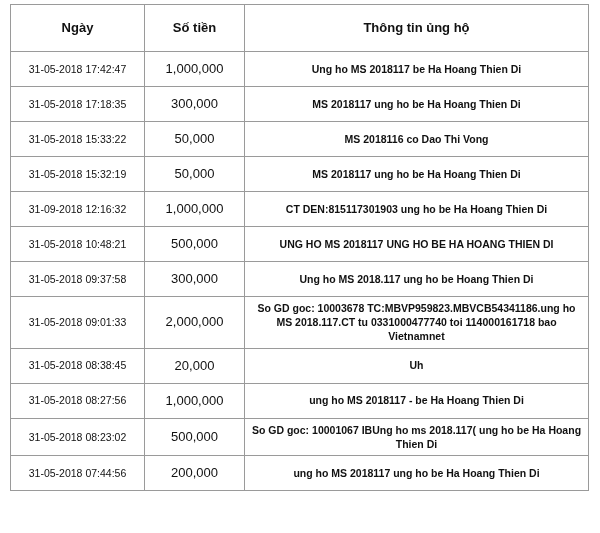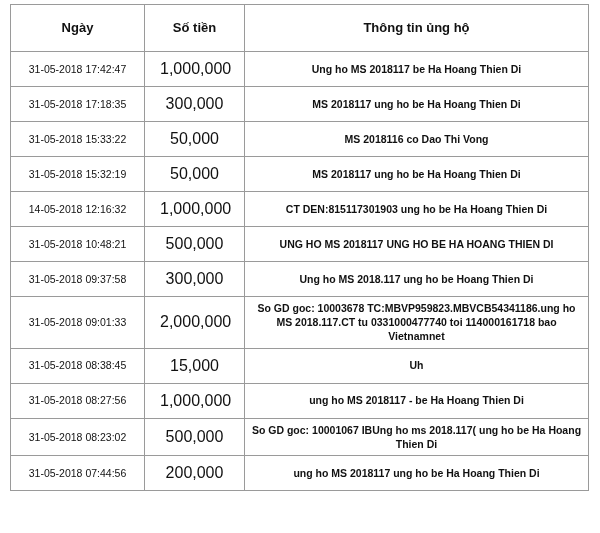--- a/index.html
+++ b/index.html
@@ -43,21 +43,21 @@
   table.donations thead th {
     font-size: 13px;
     font-weight: bold;
     height: 34px;
     padding: 6px 16px;
   }
   table.donations tbody td {
     height: 26px;
   }
   table.donations td.date-cell { font-size: 10.5px; }
-  table.donations td.amount-cell { font-size: 16px; }
+  table.donations td.amount-cell { font-size: 13px; }
   table.donations td.info-cell {
     font-size: 10.5px;
     padding-left: 6px;
     padding-right: 6px;
     font-weight: bold;
   }
   table.donations tr.tall td { height: 40px; }
 </style>
 </head>
 <body>
@@ -91,42 +91,42 @@
         <td class="date-cell">31-05-2018 15:33:22</td>
         <td class="amount-cell">50,000</td>
         <td class="info-cell">MS 2018116 co Dao Thi Vong</td>
       </tr>
       <tr>
         <td class="date-cell">31-05-2018 15:32:19</td>
         <td class="amount-cell">50,000</td>
         <td class="info-cell">MS 2018117 ung ho be Ha Hoang Thien Di</td>
       </tr>
       <tr>
-        <td class="date-cell">14-05-2018 12:16:32</td>
+        <td class="date-cell">31-09-2018 12:16:32</td>
         <td class="amount-cell">1,000,000</td>
         <td class="info-cell">CT DEN:815117301903 ung ho be Ha Hoang Thien Di</td>
       </tr>
       <tr>
         <td class="date-cell">31-05-2018 10:48:21</td>
         <td class="amount-cell">500,000</td>
         <td class="info-cell">UNG HO MS 2018117 UNG HO BE HA HOANG THIEN DI</td>
       </tr>
       <tr>
         <td class="date-cell">31-05-2018 09:37:58</td>
         <td class="amount-cell">300,000</td>
         <td class="info-cell">Ung ho MS 2018.117 ung ho be Hoang Thien Di</td>
       </tr>
       <tr class="tall">
         <td class="date-cell">31-05-2018 09:01:33</td>
         <td class="amount-cell">2,000,000</td>
         <td class="info-cell">So GD goc: 10003678 TC:MBVP959823.MBVCB54341186.ung ho MS 2018.117.CT tu 0331000477740 toi 114000161718 bao Vietnamnet</td>
       </tr>
       <tr>
         <td class="date-cell">31-05-2018 08:38:45</td>
-        <td class="amount-cell">15,000</td>
+        <td class="amount-cell">20,000</td>
         <td class="info-cell">Uh</td>
       </tr>
       <tr>
         <td class="date-cell">31-05-2018 08:27:56</td>
         <td class="amount-cell">1,000,000</td>
         <td class="info-cell">ung ho MS 2018117 - be Ha Hoang Thien Di</td>
       </tr>
       <tr>
         <td class="date-cell">31-05-2018 08:23:02</td>
         <td class="amount-cell">500,000</td>

